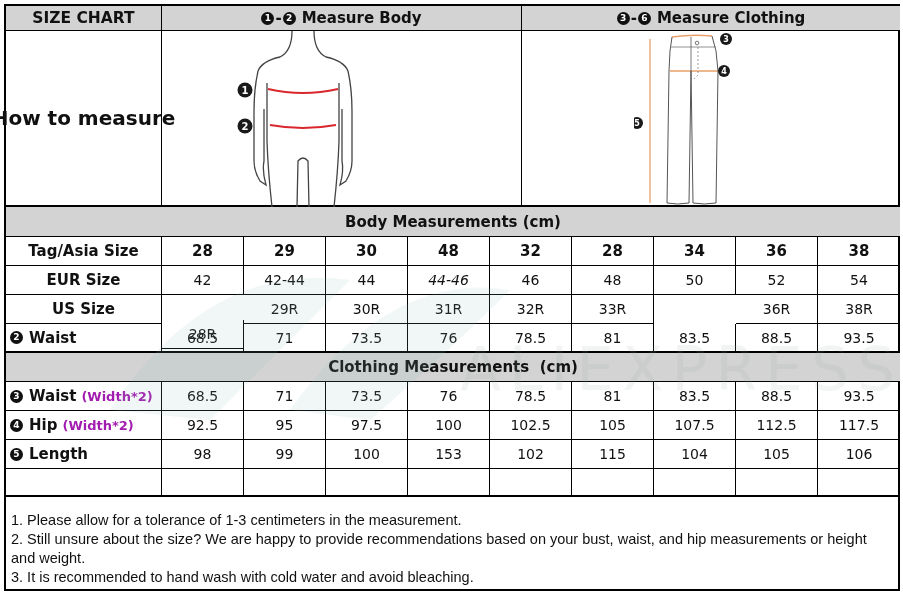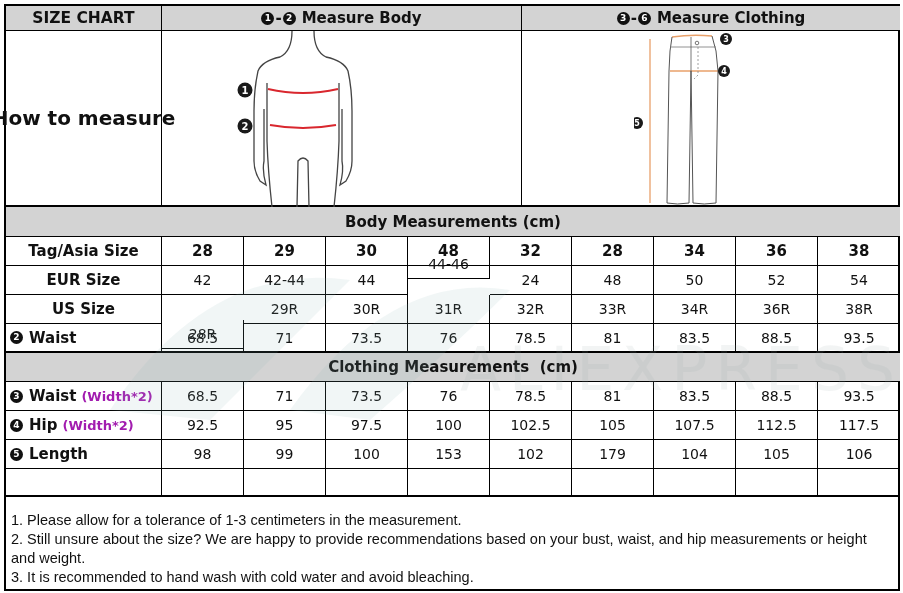--- a/index.html
+++ b/index.html
@@ -104,36 +104,35 @@
     <div class="cell bold" style="left: 566px; top: 231px; width: 82px; height: 29px; font-size: 15px;">28</div>
     <div class="cell bold" style="left: 648px; top: 231px; width: 82px; height: 29px; font-size: 15px;">34</div>
     <div class="cell bold" style="left: 730px; top: 231px; width: 82px; height: 29px; font-size: 15px;">36</div>
     <div class="cell bold" style="left: 812px; top: 231px; width: 82px; height: 29px; border-right: none; font-size: 15px;">38</div>
     <div class="cell rowlabel center" style="left: 0px; top: 260px; width: 156px; height: 29px;">
       <span>EUR Size</span>
     </div>
     <div class="cell" style="left: 156px; top: 260px; width: 82px; height: 29px;">42</div>
     <div class="cell" style="left: 238px; top: 260px; width: 82px; height: 29px;">42-44</div>
     <div class="cell" style="left: 320px; top: 260px; width: 82px; height: 29px;">44</div>
-    <div class="cell" style="left: 402px; top: 244px; width: 82px; height: 29px;">44-46</div>
-    <div class="cell" style="left: 484px; top: 260px; width: 82px; height: 29px;">24</div>
+    <div class="cell" style="left: 402px; top: 260px; width: 82px; height: 29px; font-style: italic;">44-46</div>
+    <div class="cell" style="left: 484px; top: 260px; width: 82px; height: 29px;">46</div>
     <div class="cell" style="left: 566px; top: 260px; width: 82px; height: 29px;">48</div>
     <div class="cell" style="left: 648px; top: 260px; width: 82px; height: 29px; text-align: right;">50</div>
     <div class="cell" style="left: 730px; top: 260px; width: 82px; height: 29px;">52</div>
     <div class="cell" style="left: 812px; top: 260px; width: 82px; height: 29px; border-right: none;">54</div>
     <div class="cell rowlabel center" style="left: 0px; top: 289px; width: 156px; height: 29px;">
       <span>US Size</span>
     </div>
     <div class="cell" style="left: 156px; top: 289px; width: 82px; height: 29px; margin-top: 25px;">28R</div>
     <div class="cell" style="left: 238px; top: 289px; width: 82px; height: 29px;">29R</div>
     <div class="cell" style="left: 320px; top: 289px; width: 82px; height: 29px;">30R</div>
     <div class="cell" style="left: 402px; top: 289px; width: 82px; height: 29px;">31R</div>
     <div class="cell" style="left: 484px; top: 289px; width: 82px; height: 29px;">32R</div>
     <div class="cell" style="left: 566px; top: 289px; width: 82px; height: 29px;">33R</div>
-    <div class="cell" style="left: 648px; top: 289px; width: 82px; height: 29px;">34R</div>
     <div class="cell" style="left: 730px; top: 289px; width: 82px; height: 29px;">36R</div>
     <div class="cell" style="left: 812px; top: 289px; width: 82px; height: 29px; border-right: none;">38R</div>
     <div class="cell rowlabel thick-b" style="left: 0px; top: 318px; width: 156px; height: 29px;">
       <span class="num-badge">2</span>
       <span>Waist</span>
     </div>
     <div class="cell thick-b" style="left: 156px; top: 318px; width: 82px; height: 29px;">68.5</div>
     <div class="cell thick-b" style="left: 238px; top: 318px; width: 82px; height: 29px;">71</div>
     <div class="cell thick-b" style="left: 320px; top: 318px; width: 82px; height: 29px;">73.5</div>
     <div class="cell thick-b" style="left: 402px; top: 318px; width: 82px; height: 29px;">76</div>
@@ -173,21 +172,21 @@
     <div class="cell" style="left: 812px; top: 405px; width: 82px; height: 29px; border-right: none;">117.5</div>
     <div class="cell rowlabel" style="left: 0px; top: 434px; width: 156px; height: 29px;">
       <span class="num-badge">5</span>
       <span>Length</span>
     </div>
     <div class="cell" style="left: 156px; top: 434px; width: 82px; height: 29px;">98</div>
     <div class="cell" style="left: 238px; top: 434px; width: 82px; height: 29px;">99</div>
     <div class="cell" style="left: 320px; top: 434px; width: 82px; height: 29px;">100</div>
     <div class="cell" style="left: 402px; top: 434px; width: 82px; height: 29px;">153</div>
     <div class="cell" style="left: 484px; top: 434px; width: 82px; height: 29px;">102</div>
-    <div class="cell" style="left: 566px; top: 434px; width: 82px; height: 29px;">179</div>
+    <div class="cell" style="left: 566px; top: 434px; width: 82px; height: 29px;">115</div>
     <div class="cell" style="left: 648px; top: 434px; width: 82px; height: 29px;">104</div>
     <div class="cell" style="left: 730px; top: 434px; width: 82px; height: 29px;">105</div>
     <div class="cell" style="left: 812px; top: 434px; width: 82px; height: 29px; border-right: none;">106</div>
     <div class="cell rowlabel center thick-b" style="left: 0px; top: 463px; width: 156px; height: 28px;">
       <span></span>
     </div>
     <div class="cell thick-b" style="left: 156px; top: 463px; width: 82px; height: 28px;"></div>
     <div class="cell thick-b" style="left: 238px; top: 463px; width: 82px; height: 28px;"></div>
     <div class="cell thick-b" style="left: 320px; top: 463px; width: 82px; height: 28px;"></div>
     <div class="cell thick-b" style="left: 402px; top: 463px; width: 82px; height: 28px;"></div>

